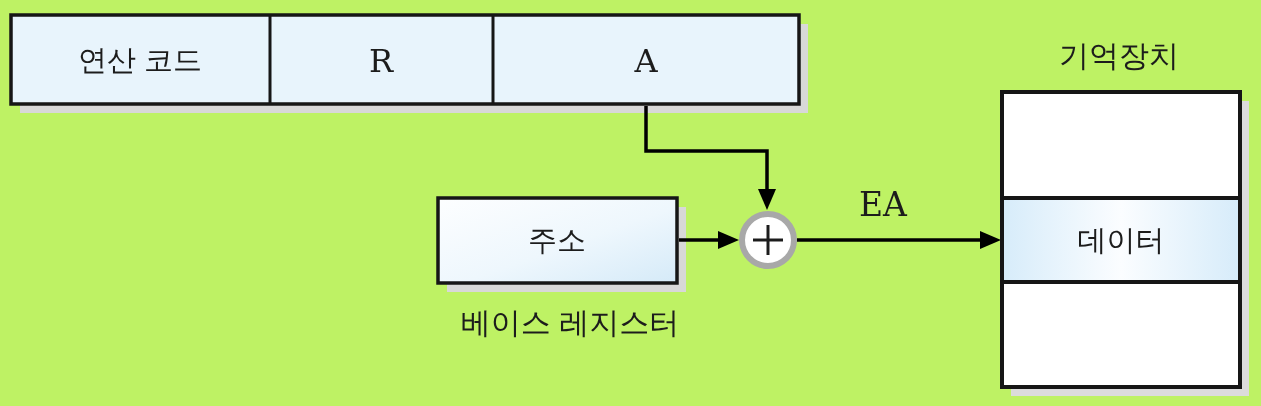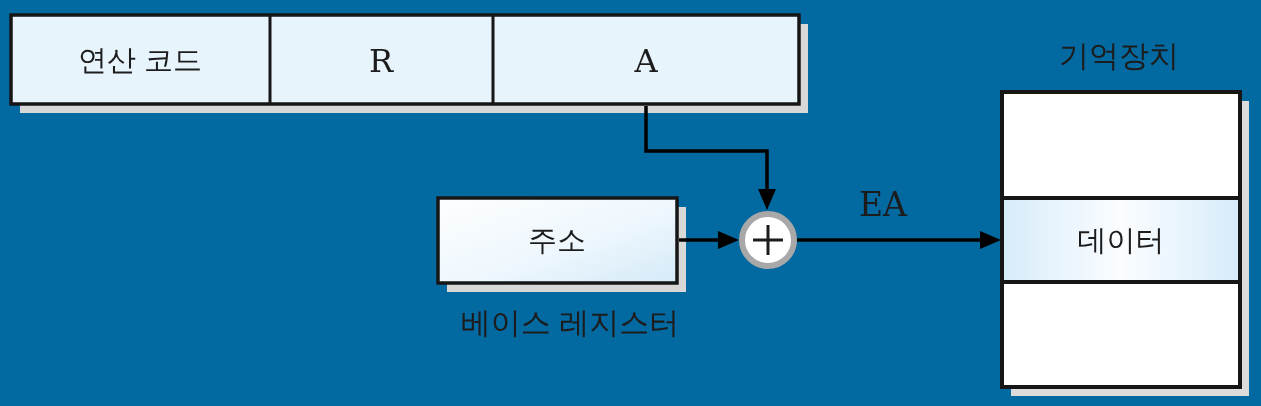--- a/index.html
+++ b/index.html
@@ -4,21 +4,21 @@
 <style>
   html, body {
     margin: 0;
     padding: 0;
     background: #ffffff;
   }
   .canvas {
     position: relative;
     width: 1261px;
     height: 406px;
-    background: #0369a1;
+    background: #bef264;
     font-family: "Liberation Sans", sans-serif;
   }
   svg { display: block; }
   text {
     font-family: "Liberation Sans", sans-serif;
     fill: #1c1c1c;
   }
   .serif-label {
     font-family: "DejaVu Serif", "Liberation Serif", serif;
   }

